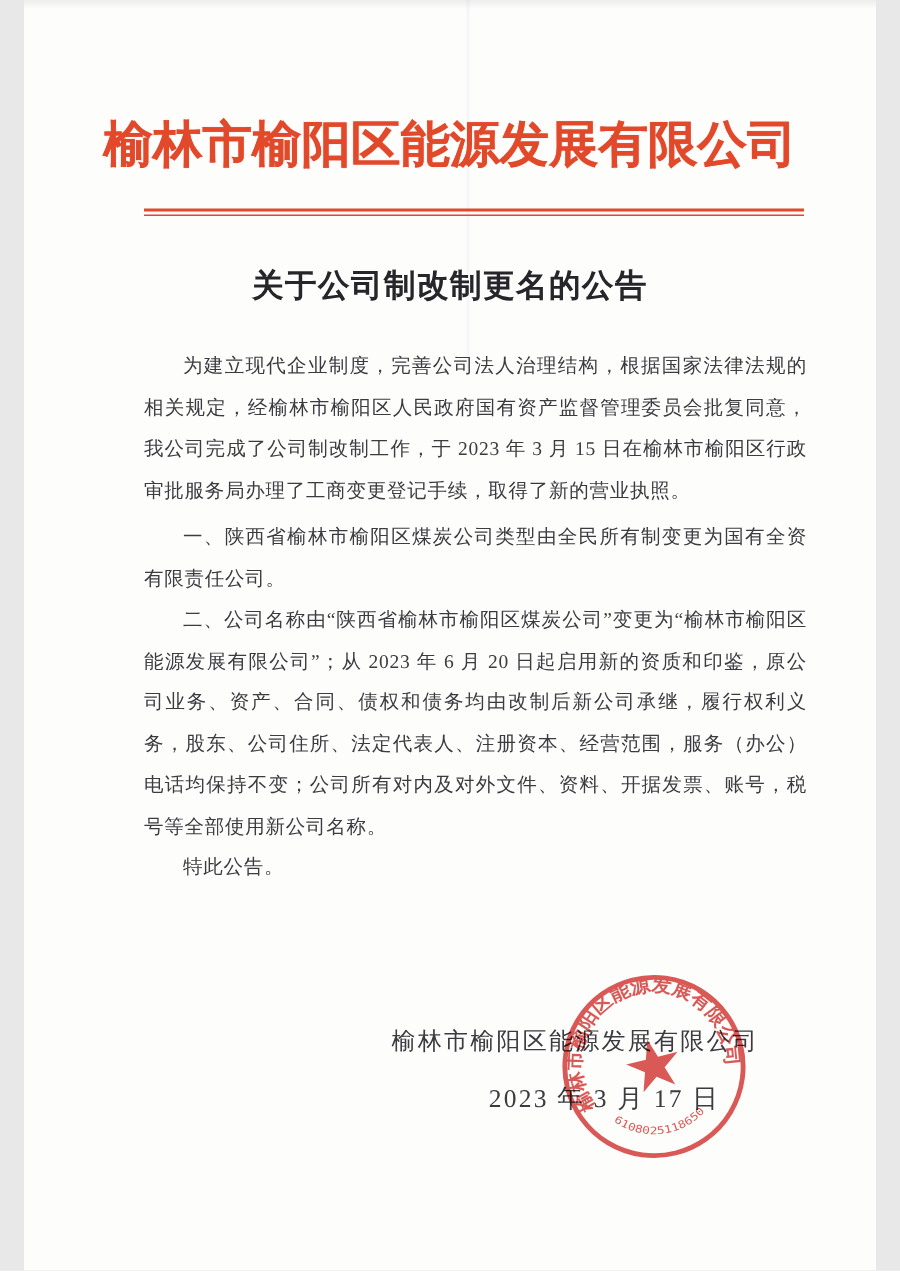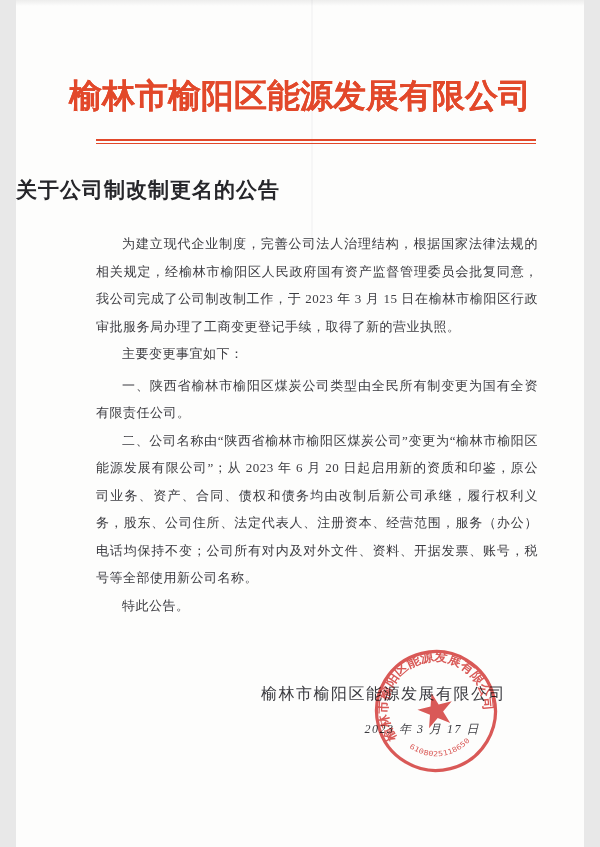--- a/index.html
+++ b/index.html
@@ -29,21 +29,21 @@
     text-shadow:0 0 0.5px #e2482a;
     white-space:nowrap;
   }
   .header-rule{
     position:absolute;top:139px;left:80px;width:440px;height:2px;
     border-top:2px solid #e2482a;
     border-bottom:1.5px solid #e2482a;
   }
   .doc-title{
     position:absolute;top:176px;left:0;width:100%;
-    text-align:left;
+    text-align:center;
     font-size:21px;font-weight:700;
     color:#26262a;
     letter-spacing:1px;
     white-space:nowrap;
   }
   .body-text{
     position:absolute;top:230px;left:80px;width:442px;
     font-size:13px;line-height:27.5px;
     color:#3b3b40;
     text-align:justify;
@@ -51,23 +51,22 @@
   }
   .body-text p{margin:0;text-indent:2em;}
   .body-text p.gap{margin-top:4px;}
   .signature-company{
     position:absolute;top:684px;right:78px;
     font-size:16px;color:#3b3b40;letter-spacing:1.5px;
     white-space:nowrap;
   }
   .signature-date{
     position:absolute;top:721px;right:104px;
-    font-size:12px;color:#3b3b40;letter-spacing:1.5px;
+    font-size:17px;color:#3b3b40;letter-spacing:1.5px;
     white-space:nowrap;
-    font-style:italic;
   }
   .seal{
     position:absolute;top:646px;left:355px;
     width:130px;height:130px;
     transform:rotate(-14deg);
     opacity:0.85;
     mix-blend-mode:multiply;
     pointer-events:none;
   }
   .seal svg{width:100%;height:100%;}
@@ -81,21 +80,20 @@
   <div class="scan-line"></div>
 
   <div class="company-header">榆林市榆阳区能源发展有限公司</div>
 
   <div class="header-rule"></div>
 
   <div class="doc-title">关于公司制改制更名的公告</div>
 
   <div class="body-text">
     <p>为建立现代企业制度，完善公司法人治理结构，根据国家法律法规的相关规定，经榆林市榆阳区人民政府国有资产监督管理委员会批复同意，我公司完成了公司制改制工作，于 2023 年 3 月 15 日在榆林市榆阳区行政审批服务局办理了工商变更登记手续，取得了新的营业执照。</p>
-    <p>主要变更事宜如下：</p>
     <p class="gap">一、陕西省榆林市榆阳区煤炭公司类型由全民所有制变更为国有全资有限责任公司。</p>
     <p>二、公司名称由“陕西省榆林市榆阳区煤炭公司”变更为“榆林市榆阳区能源发展有限公司”；从 2023 年 6 月 20 日起启用新的资质和印鉴，原公司业务、资产、合同、债权和债务均由改制后新公司承继，履行权利义务，股东、公司住所、法定代表人、注册资本、经营范围，服务（办公）电话均保持不变；公司所有对内及对外文件、资料、开据发票、账号，税号等全部使用新公司名称。</p>
     <p>特此公告。</p>
   </div>
 
   <div class="signature-company">榆林市榆阳区能源发展有限公司</div>
 
   <div class="signature-date">2023 年 3 月 17 日</div>
 
   <div class="seal">

